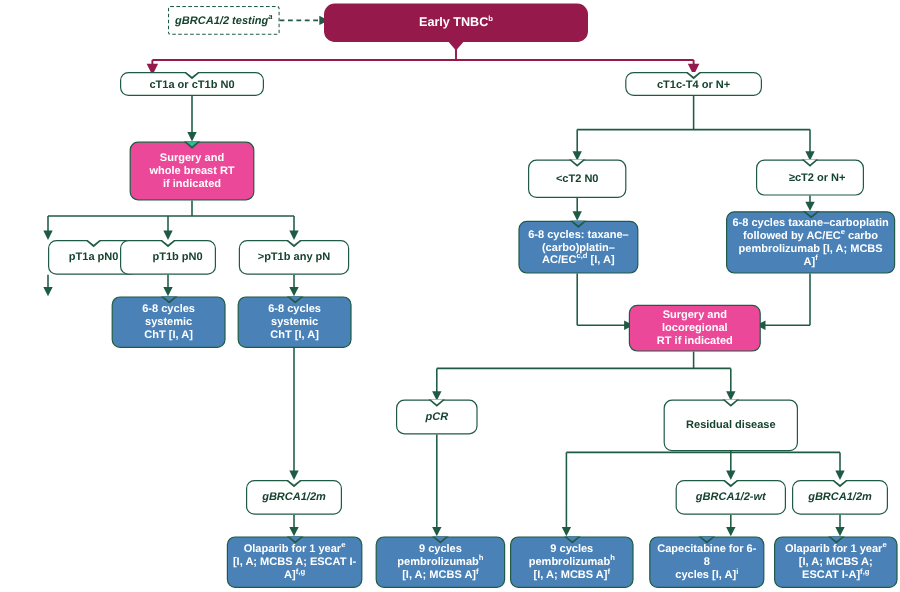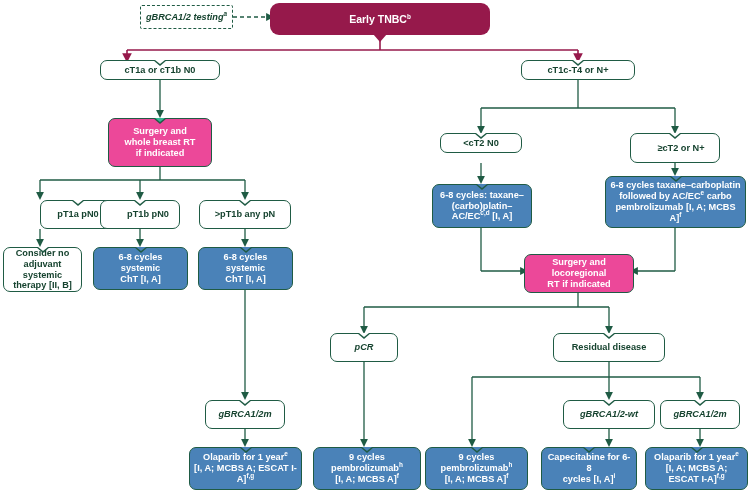--- a/index.html
+++ b/index.html
@@ -159,21 +159,21 @@
   <div class="node n-teal" style="left:108px;top:118px;width:104px;height:49px;">
     <span class="notch"></span>
       <span class="notch-in teal"></span>
     <span class="txt">
       <span class="txt">Surgery and</span>
       <span class="txt">whole breast RT</span>
       <span class="txt">if indicated</span>
     </span>
   </div>
 
-  <div class="node n-outline" style="left:440px;top:133px;width:82px;height:20px;">
+  <div class="node n-outline" style="left:440px;top:133px;width:82px;height:32px;">
     <span class="notch"></span>
       <span class="notch-in"></span>
     <span class="txt">&lt;cT2 N0</span>
   </div>
 
   <div class="node n-outline" style="left:630px;top:133px;width:90px;height:30px;padding-left:16px;">
     <span class="notch"></span>
       <span class="notch-in"></span>
     <span class="txt">≥cT2 or N+</span>
   </div>
@@ -189,29 +189,20 @@
       <span class="notch-in"></span>
     <span class="txt">pT1b pN0</span>
   </div>
 
   <div class="node n-outline" style="left:199px;top:200px;width:92px;height:29px;justify-content:center;">
     <span class="notch"></span>
       <span class="notch-in"></span>
     <span class="txt">&gt;pT1b any pN</span>
   </div>
 
-  <div class="node n-outline" style="left:3px;top:247px;width:79px;height:45px;">
-    <span class="notch"></span>
-      <span class="notch-in"></span>
-    <span class="txt">
-      <span class="txt">Consider no</span>
-      <span class="txt">adjuvant systemic</span>
-      <span class="txt">therapy [II, B]</span>
-    </span>
-  </div>
 
   <div class="node n-blue" style="left:93px;top:247px;width:95px;height:43px;">
     <span class="notch"></span>
       <span class="notch-in blue"></span>
     <span class="txt">
       <span class="txt">6-8 cycles systemic</span>
       <span class="txt">ChT [I, A]</span>
     </span>
   </div>
 
@@ -249,21 +240,21 @@
       <span class="txt">RT if indicated</span>
     </span>
   </div>
 
   <div class="node n-outline" style="left:330px;top:333px;width:68px;height:29px;">
     <span class="notch"></span>
       <span class="notch-in"></span>
     <span class="txt ital">pCR</span>
   </div>
 
-  <div class="node n-outline" style="left:553px;top:333px;width:112px;height:29px;">
+  <div class="node n-outline" style="left:553px;top:333px;width:112px;height:43px;">
     <span class="notch"></span>
       <span class="notch-in"></span>
     <span class="txt">Residual disease</span>
   </div>
 
   <div class="node n-outline" style="left:205px;top:400px;width:80px;height:29px;">
     <span class="notch"></span>
       <span class="notch-in"></span>
     <span class="txt ital">gBRCA1/2m</span>
   </div>

